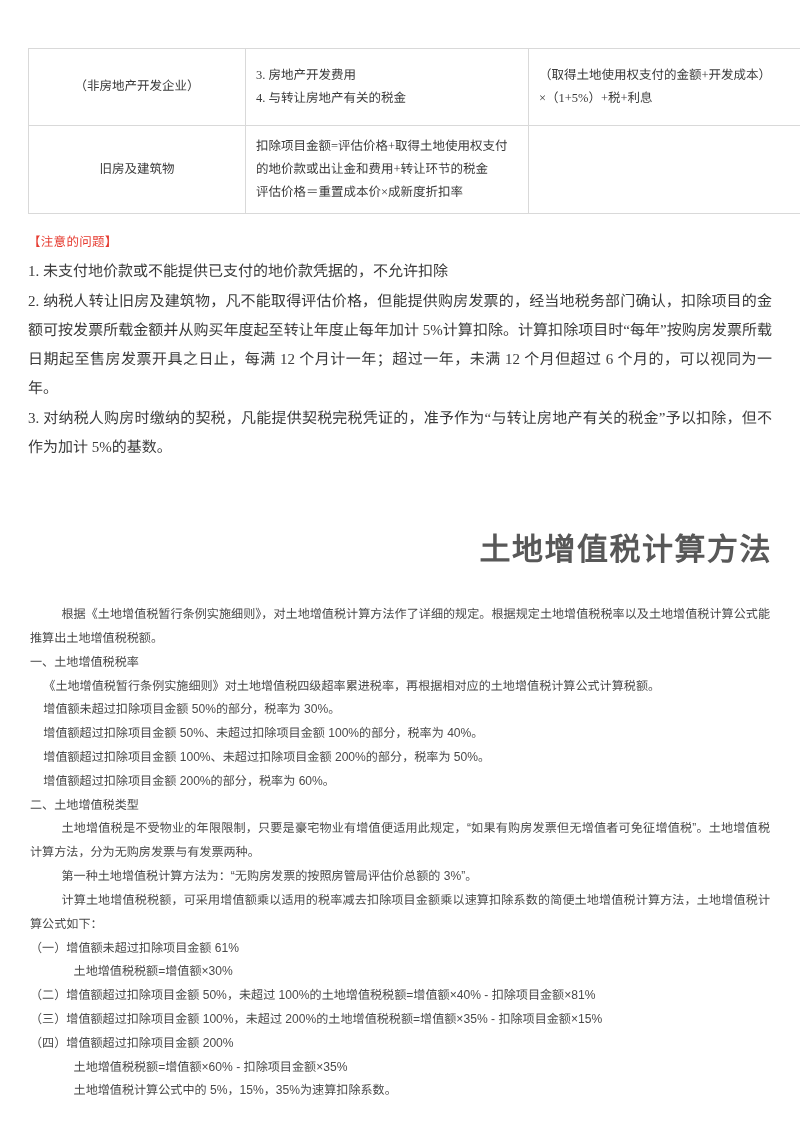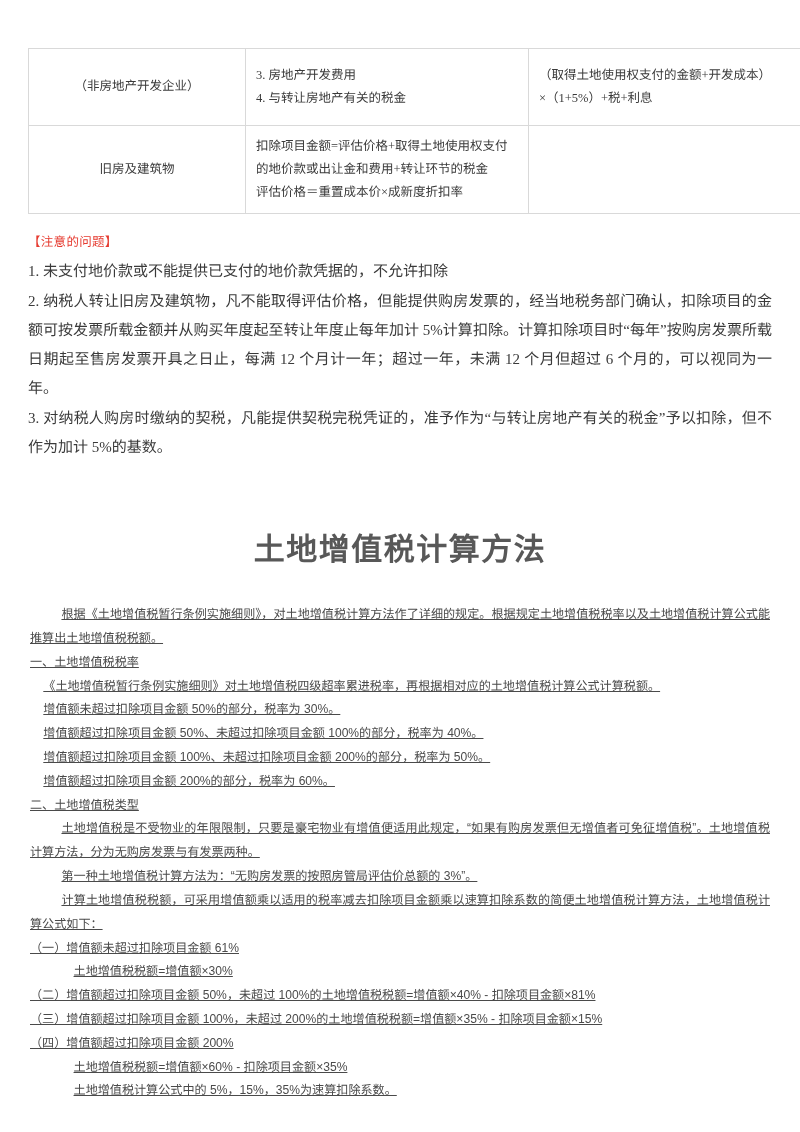--- a/index.html
+++ b/index.html
@@ -61,41 +61,40 @@
     font-size: 15px;
     line-height: 1.95;
     color: #3a3a3a;
     margin: 0;
     text-align: justify;
   }
 
   
   h1.doc-title {
     margin: 62px 0 0 0;
-    text-align: center;
+    text-align: right;
     font-family: "Liberation Sans", "DejaVu Sans", sans-serif;
     font-size: 31px;
     font-weight: bold;
     color: #585858;
     letter-spacing: 1.5px;
   }
 
   
   .article {
     margin-top: 34px;
     font-family: "Liberation Sans", "DejaVu Sans", sans-serif;
     font-size: 12.1px;
     color: #4a4a4a;
     line-height: 1.97;
     padding: 0 2px;
   }
   .article p {
     margin: 0;
     text-align: justify;
-    text-decoration: underline;
   }
   .p-indent { text-indent: 2.6em; }
   .p-ind1 { padding-left: 1.1em; }
   .p-ind2 { padding-left: 3.6em; }
   .gap-before { margin-top: 19px !important; }
   .section-head { margin: 0; }
 </style>
 </head>
 <body>
 

